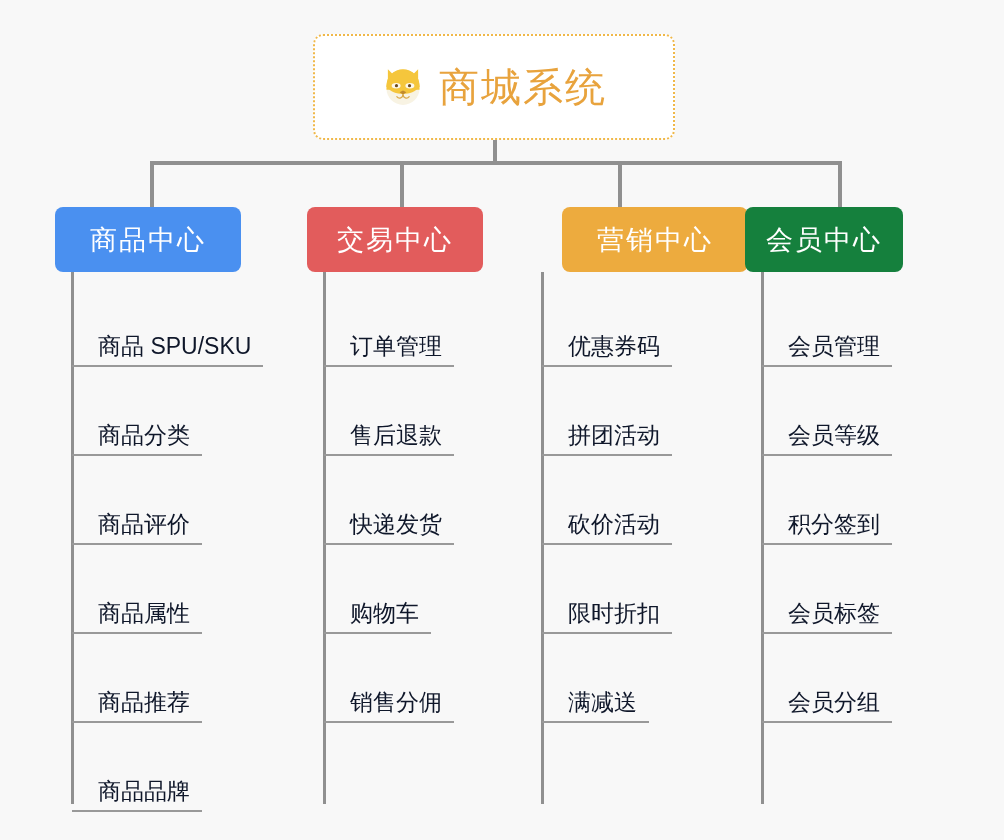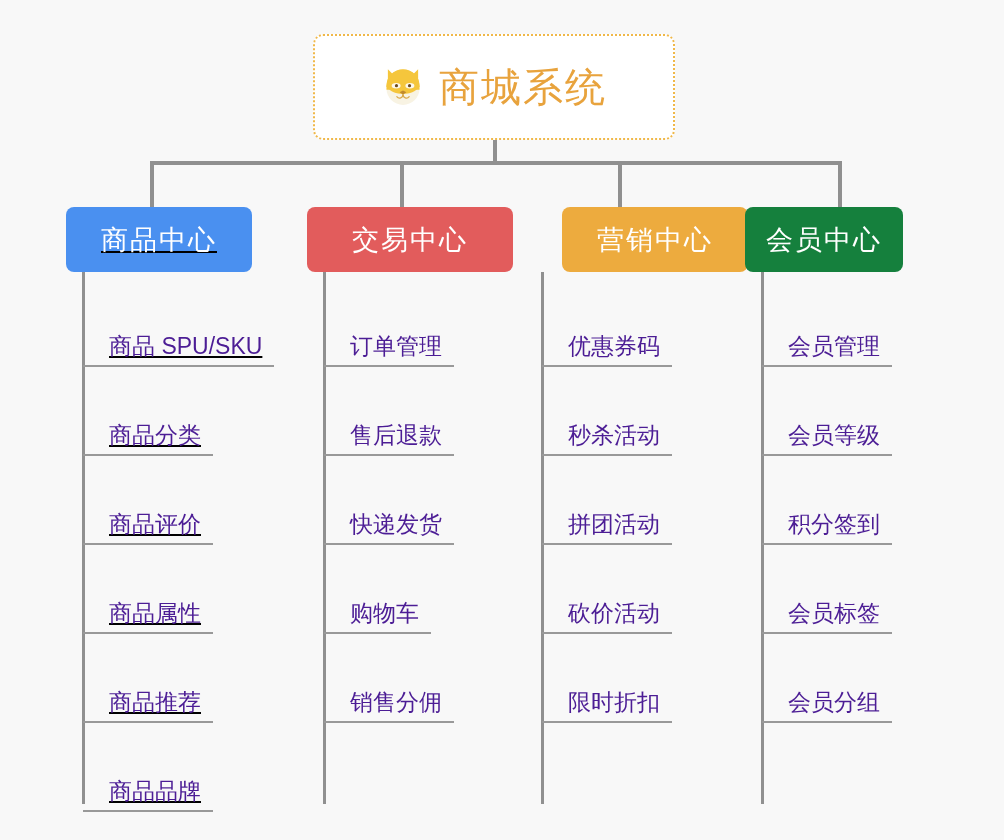--- a/index.html
+++ b/index.html
@@ -110,21 +110,21 @@
     position: relative;
     height: 89px;
     display: flex;
     align-items: flex-end;
     padding-left: 17px;
   }
 
   .leaf-label {
     position: relative;
     font-size: 23px;
-    color: #4c1d95;
+    color: #0f172a;
     line-height: 1.1;
     padding: 0 12px 6px 26px;
     border-bottom: 2px solid #999999;
     white-space: nowrap;
   }
 </style>
 </head>
 <body>
 
 <div id="mindmap">
@@ -147,21 +147,21 @@
     <div class="root-title">商城系统</div>
   </div>
 
   <div class="conn conn-vert-root"></div>
   <div class="conn conn-bus"></div>
   <div class="conn conn-drop" style="left:150px;"></div>
   <div class="conn conn-drop" style="left:400px;"></div>
   <div class="conn conn-drop" style="left:618px;"></div>
   <div class="conn conn-drop" style="left:838px;"></div>
 
-<div class="column" style="left: 66px; width: 186px; text-decoration: underline;">
+<div class="column" style="left: 55px; width: 186px;">
       <div class="cat-box" style="background: rgb(74, 144, 240); width: 186px;">商品中心</div>
       <div class="leaf-list">
         <div class="leaf-trunk" style="height: 532px;"></div>
         <div class="leaf">
           <span class="leaf-label">商品 SPU/SKU</span>
         </div>
         <div class="leaf">
           <span class="leaf-label">商品分类</span>
         </div>
         <div class="leaf">
@@ -172,21 +172,21 @@
         </div>
         <div class="leaf">
           <span class="leaf-label">商品推荐</span>
         </div>
         <div class="leaf">
           <span class="leaf-label">商品品牌</span>
         </div>
       </div>
     </div>
     <div class="column" style="left: 307px; width: 186px;">
-      <div class="cat-box" style="background: rgb(226, 92, 92); width: 206px;">交易中心</div>
+      <div class="cat-box" style="background: rgb(226, 92, 92); width: 176px;">交易中心</div>
       <div class="leaf-list">
         <div class="leaf-trunk" style="height: 532px;"></div>
         <div class="leaf">
           <span class="leaf-label">订单管理</span>
         </div>
         <div class="leaf">
           <span class="leaf-label">售后退款</span>
         </div>
         <div class="leaf">
           <span class="leaf-label">快递发货</span>
@@ -200,30 +200,30 @@
       </div>
     </div>
     <div class="column" style="left: 525px; width: 186px;">
       <div class="cat-box" style="background: rgb(237, 171, 62); width: 186px; margin-left: 37px;">营销中心</div>
       <div class="leaf-list">
         <div class="leaf-trunk" style="height: 532px;"></div>
         <div class="leaf">
           <span class="leaf-label">优惠券码</span>
         </div>
         <div class="leaf">
-          <span class="leaf-label">秒杀活动</span>
-        </div>
-        <div class="leaf">
           <span class="leaf-label">拼团活动</span>
         </div>
         <div class="leaf">
           <span class="leaf-label">砍价活动</span>
         </div>
         <div class="leaf">
           <span class="leaf-label">限时折扣</span>
+        </div>
+        <div class="leaf">
+          <span class="leaf-label">满减送</span>
         </div>
       </div>
     </div>
     <div class="column" style="left: 745px; width: 186px;">
       <div class="cat-box" style="background: #15803d; width: 158px;">会员中心</div>
       <div class="leaf-list">
         <div class="leaf-trunk" style="height: 532px;"></div>
         <div class="leaf">
           <span class="leaf-label">会员管理</span>
         </div>

